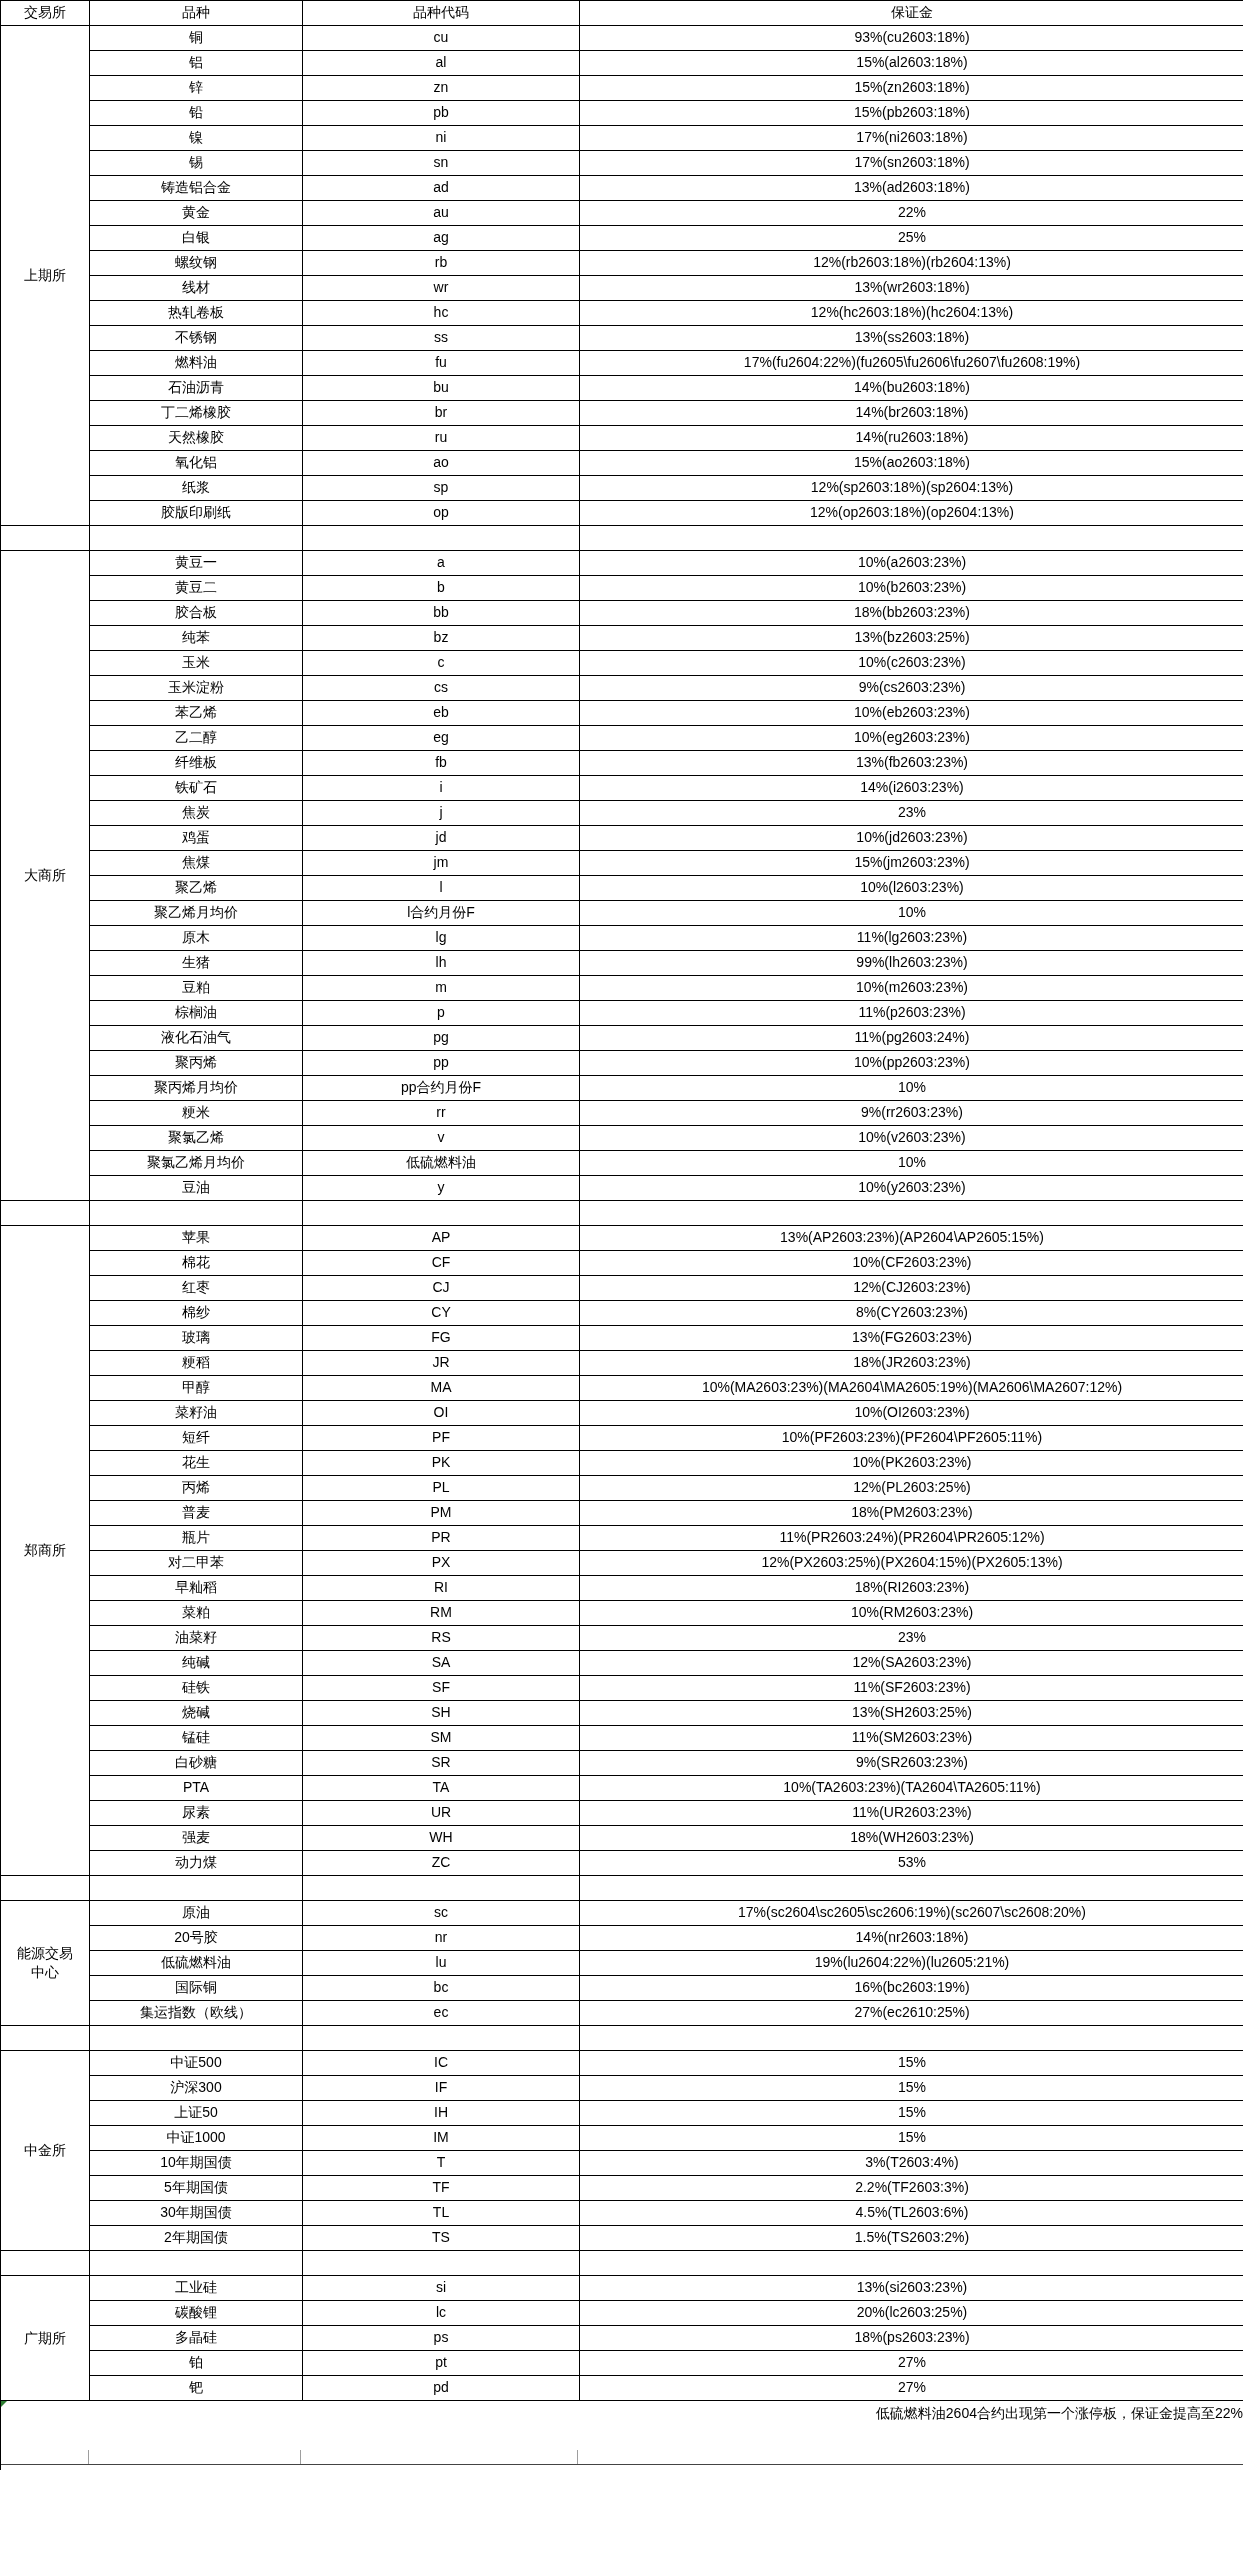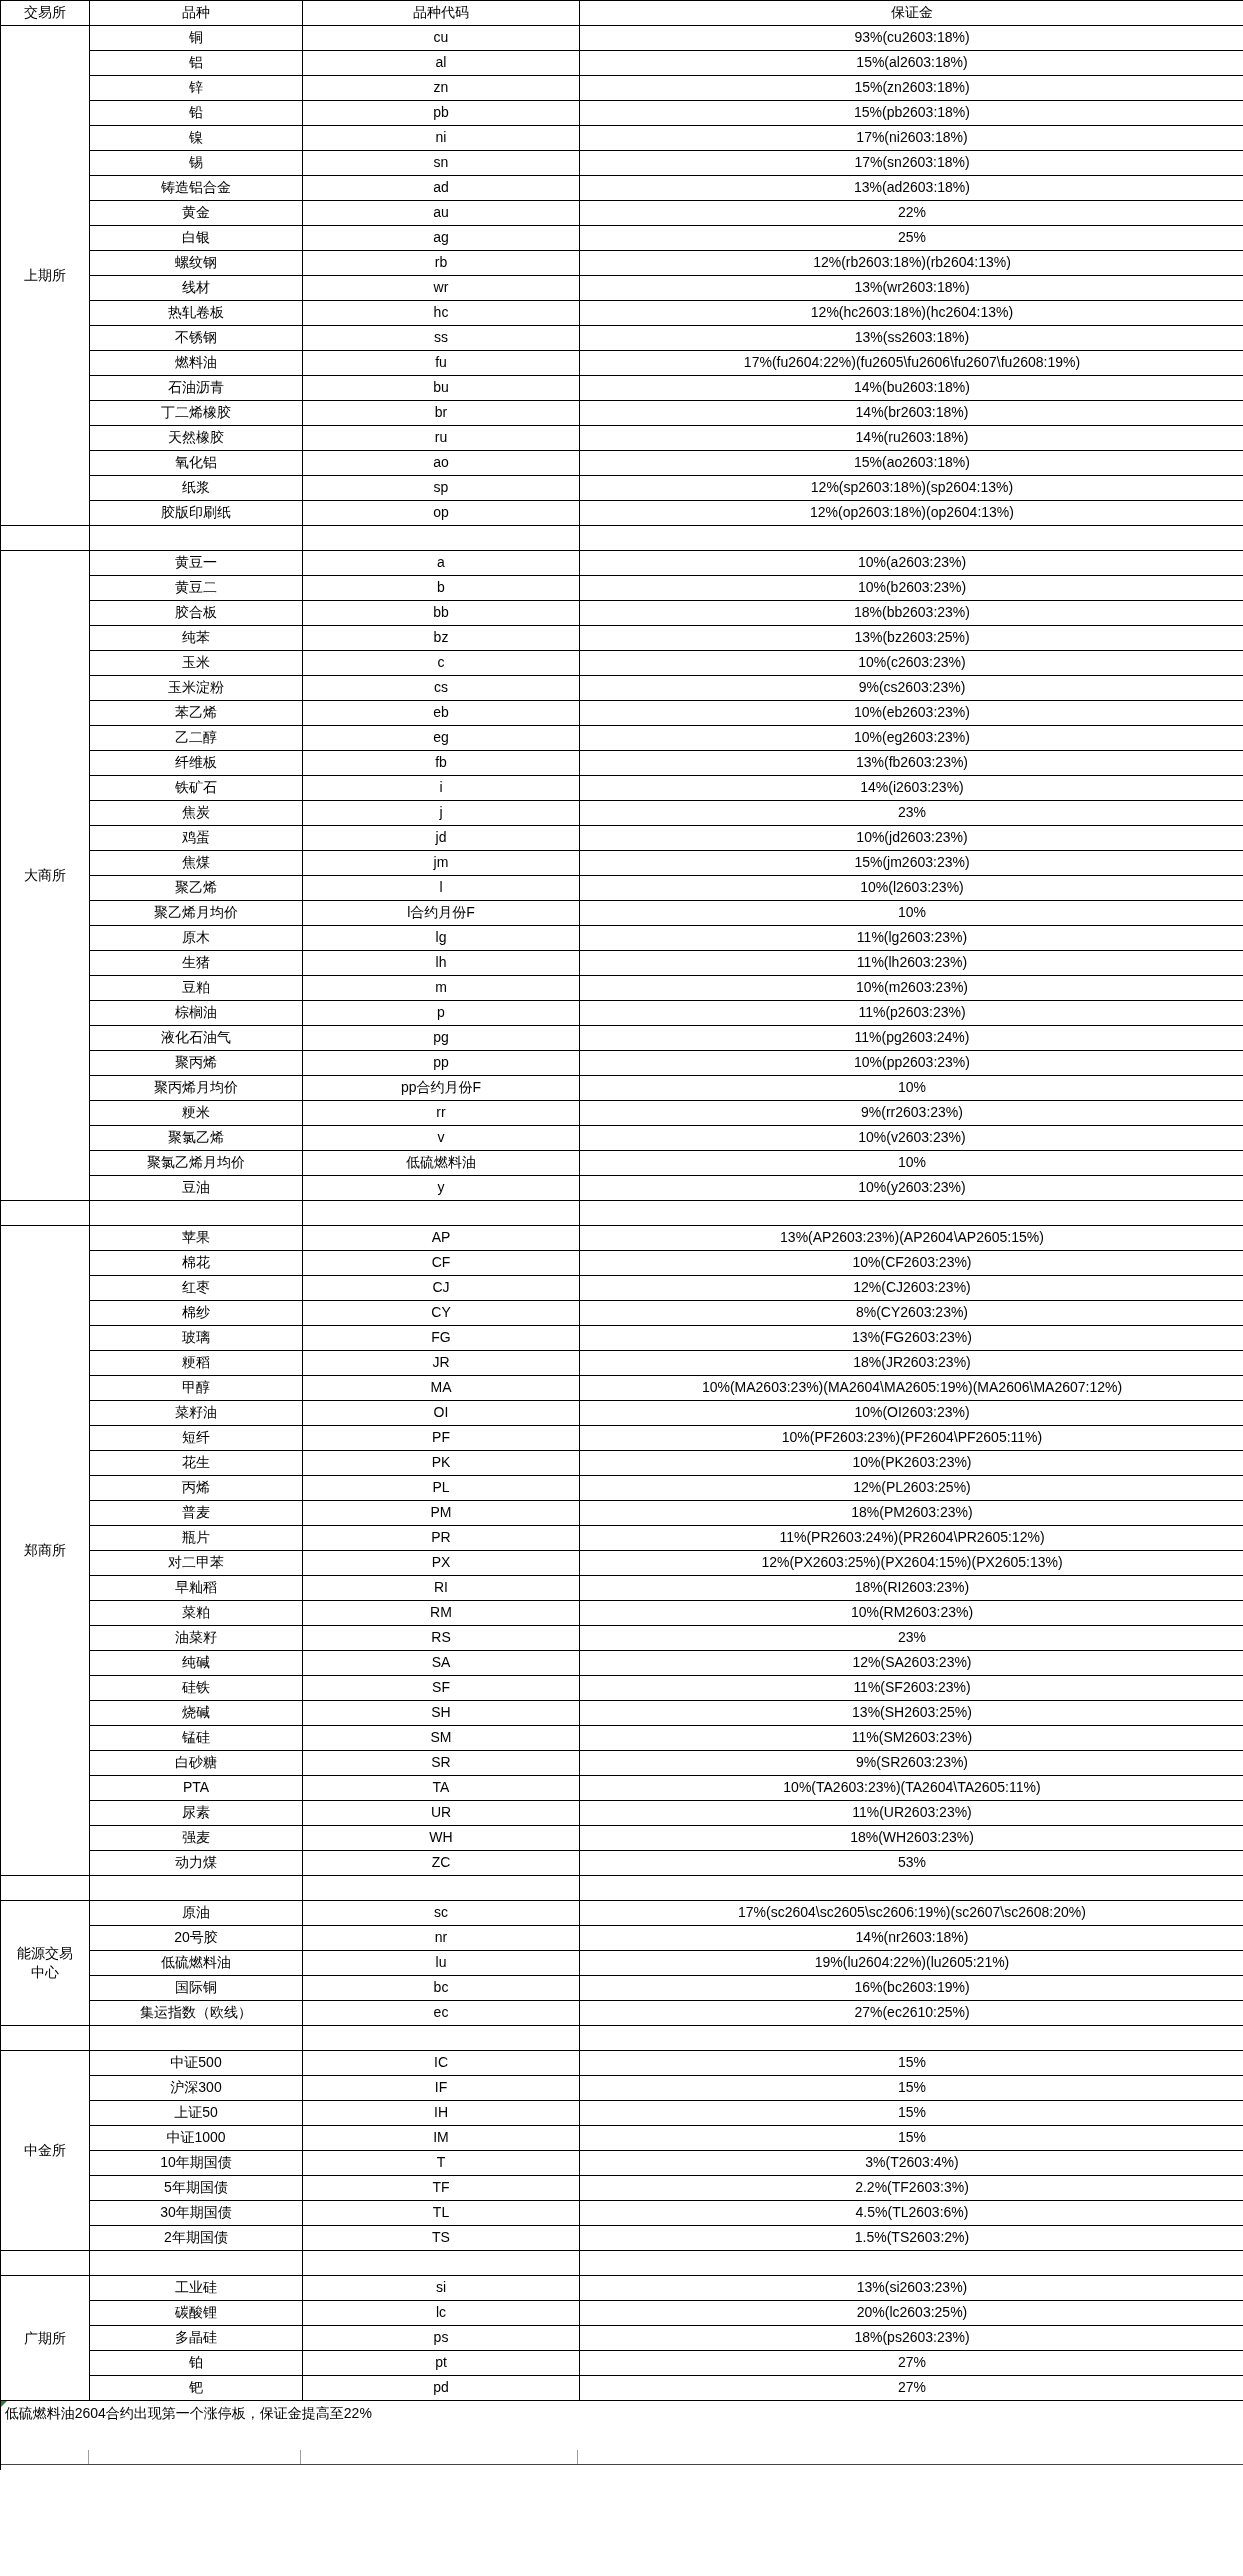--- a/index.html
+++ b/index.html
@@ -45,21 +45,21 @@
     position: relative;
     width: 1243px;
     height: 69px;
     border-left: 1.9px solid #000000;
     box-sizing: border-box;
     background: #ffffff;
   }
   .footer-notes .note {
     font-size: 14px;
     line-height: 24px;
-    text-align: left;
+    text-align: right;
     padding-left: 3.7px;
     white-space: nowrap;
   }
   .flag-marker {
     position: absolute;
     top: 0;
     left: 0;
     width: 0;
     height: 0;
     border-top: 6.5px solid #2e7d32;
@@ -285,21 +285,21 @@
         <td>10%</td>
       </tr>
       <tr>
         <td>原木</td>
         <td>lg</td>
         <td>11%(lg2603:23%)</td>
       </tr>
       <tr>
         <td>生猪</td>
         <td>lh</td>
-        <td>11%(lh2603:23%)</td>
+        <td>99%(lh2603:23%)</td>
       </tr>
       <tr>
         <td>豆粕</td>
         <td>m</td>
         <td>10%(m2603:23%)</td>
       </tr>
       <tr>
         <td>棕榈油</td>
         <td>p</td>
         <td>11%(p2603:23%)</td>

